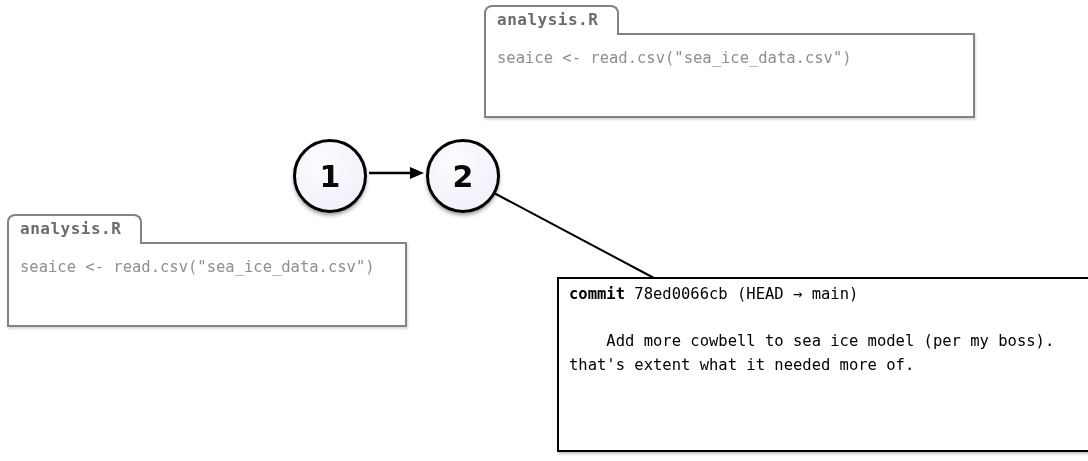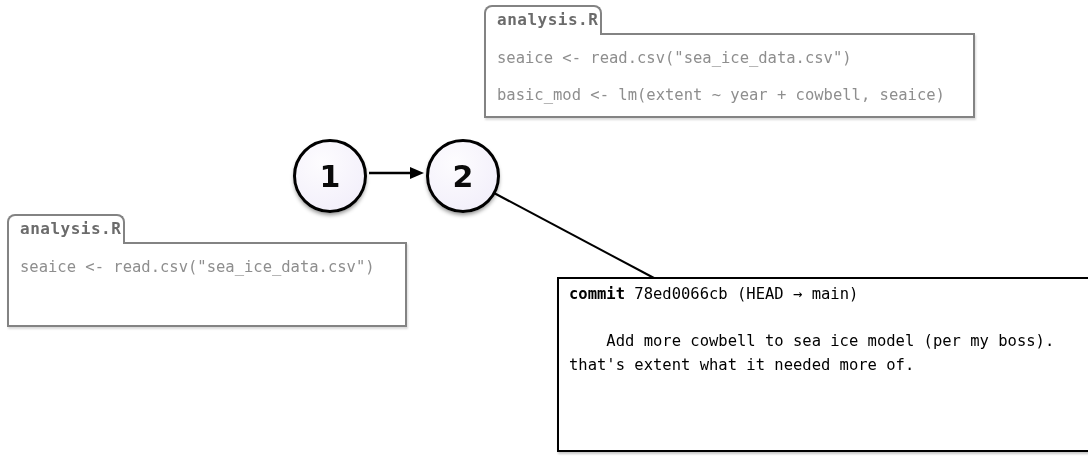--- a/index.html
+++ b/index.html
@@ -16,21 +16,21 @@
   
   .connectors { position: absolute; left: 0; top: 0; z-index: 1; }
 
   
   .file-box { position: absolute; }
   .file-tab {
     position: absolute; left: 0; top: 0; height: 30px;
     background: #ffffff; border: 2px solid #838383; border-bottom: none;
     border-radius: 8px 8px 0 0; z-index: 2;
     font-weight: bold; font-size: 16px; color: #6b6b6b;
-    padding: 3px 2px 0 11px; letter-spacing: 0.5px;
+    padding: 3px 19px 0 11px; letter-spacing: 0.5px;
   }
   .file-body {
     position: absolute; left: 0; top: 28px;
     background: #ffffff; border: 2px solid #838383; z-index: 1;
     color: #8e8e8e; padding: 5px 11px;
     box-shadow: 1px 2px 2px rgba(0,0,0,0.15);
     font-size: 15.5px;
   }
   .file-box-v2 { left: 484px; top: 5px; }
   .file-box-v2 .file-body { width: 491px; height: 85px; }
@@ -80,21 +80,20 @@
     <div class="file-tab">analysis.R</div>
     <div class="file-body">
       <div class="code-line">seaice &lt;- read.csv("sea_ice_data.csv")</div>
     </div>
   </div>
 
   <div class="file-box file-box-v2">
     <div class="file-tab">analysis.R</div>
     <div class="file-body">
       <div class="code-line">seaice &lt;- read.csv("sea_ice_data.csv")</div>
-      <div class="code-line">basic_mod &lt;- lm(extent ~ year + cowbell, seaice)</div>
     </div>
   </div>
 
   <div class="node node-1">
     <span>1</span>
   </div>
   <div class="node node-2">
     <span>2</span>
   </div>
 

